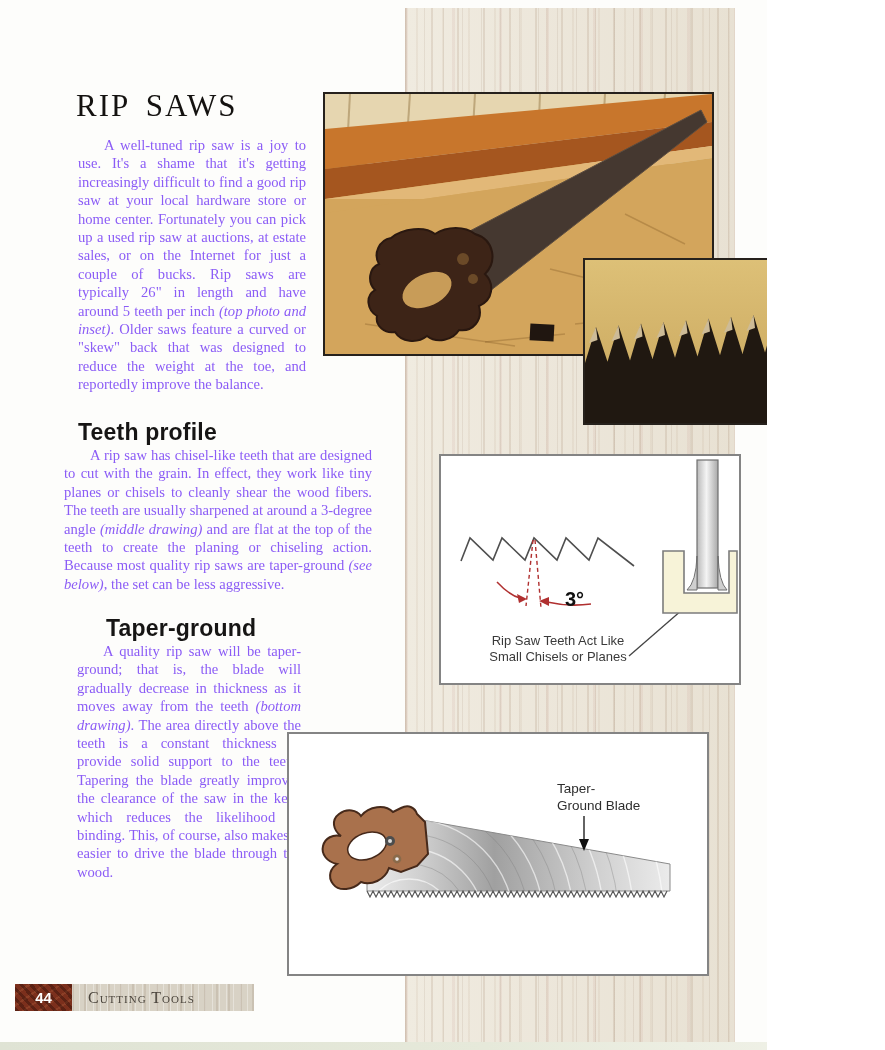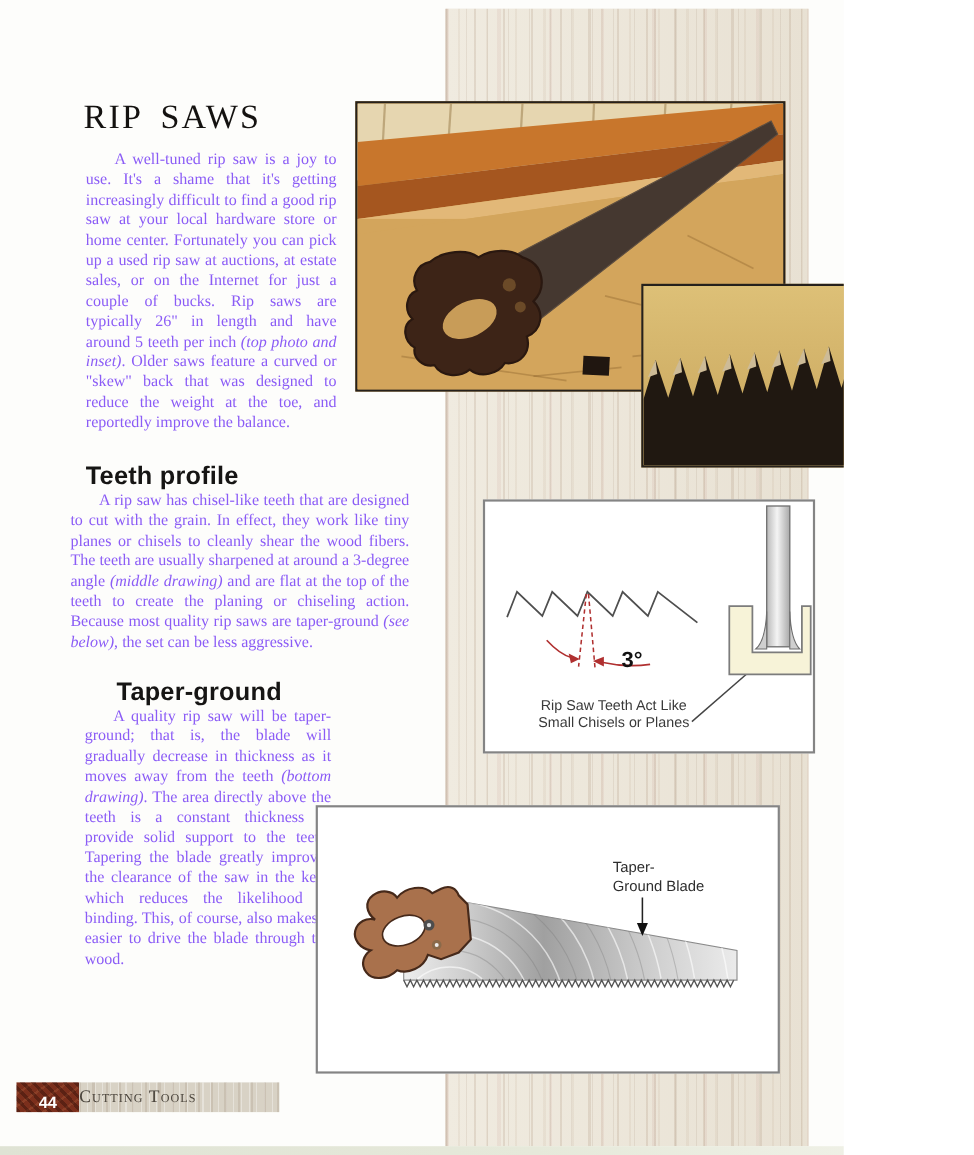--- a/index.html
+++ b/index.html
@@ -34,27 +34,27 @@
   .photo-main{position:absolute;left:323px;top:92px;width:387px;height:260px;border:2px solid #26211c;background:#d3a55c;}
   .photo-inset{position:absolute;left:583px;top:258px;width:202px;height:163px;border:2px solid #26211c;background:#d2b26c;z-index:3;}
   .diagram{position:absolute;background:#ffffff;border:2px solid #848484;}
   .diag-teeth{left:439px;top:454px;width:298px;height:227px;}
   .diag-taper{left:287px;top:704px;width:418px;height:240px;margin-top:28px;}
   .footer-num{position:absolute;left:15px;top:984px;width:57px;height:27px;
         background-color:#7b2f1c;
         background-image:repeating-linear-gradient(47deg, rgba(30,8,4,0.35) 0 3px, rgba(0,0,0,0) 3px 7px),
           repeating-linear-gradient(-35deg, rgba(190,110,70,0.25) 0 2px, rgba(0,0,0,0) 2px 9px);
         color:#fff;font-family:"Liberation Sans",sans-serif;font-weight:bold;font-size:15px;
-        display:flex;align-items:flex-end;justify-content:center;}
+        display:flex;align-items:center;justify-content:center;}
   .footer-bar{position:absolute;left:72px;top:984px;width:182px;height:27px;
         background-color:#d8d2c5;
         background-image:repeating-linear-gradient(90deg, rgba(140,118,96,0.18) 0 2px, rgba(0,0,0,0) 2px 12px),
           repeating-linear-gradient(90deg, rgba(255,255,255,0.35) 0 1px, rgba(0,0,0,0) 1px 7px);
         display:flex;align-items:center;}
-  .footer-chapter{font-variant:small-caps;font-size:16px;letter-spacing:1px;color:#4a443c;}
+  .footer-chapter{font-variant:small-caps;font-size:16px;letter-spacing:1px;color:#4a443c;padding-left:16px;}
   svg{display:block;}
   svg text{font-family:"Liberation Sans",sans-serif;}
 </style>
 </head>
 <body>
 
 <div class="page">
 
   <div class="band"></div>
   <div class="page-edge"></div>

